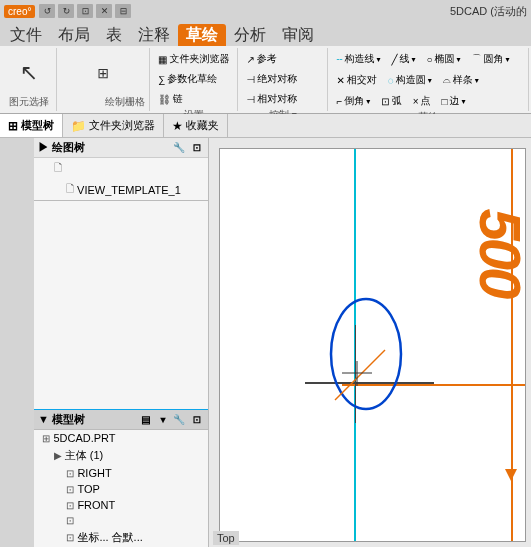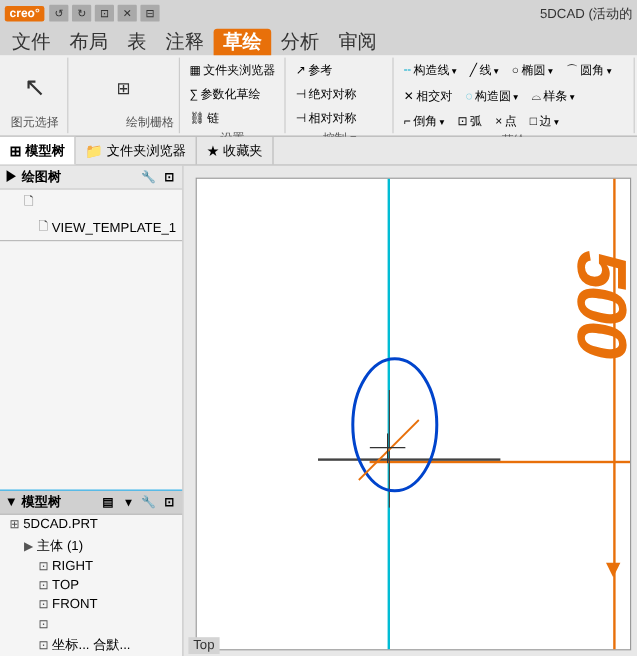--- a/index.html
+++ b/index.html
@@ -24,21 +24,21 @@
     }
     .title-bar-left {
       display: flex;
       align-items: center;
       gap: 4px;
     }
     .creo-logo {
       background: #e8700a;
       color: white;
       font-size: 10px;
-      font-weight: bold;
+      font-weight: normal;
       padding: 1px 4px;
       border-radius: 2px;
     }
     .title-bar-icons {
       display: flex;
       gap: 3px;
       align-items: center;
     }
     .title-icon {
       width: 16px;
@@ -134,26 +134,27 @@
     .sec-tab.active {
       background: #fff;
       font-weight: bold;
     }
     .sec-tab-icon {
       font-size: 12px;
     }
 
     
     .left-panel {
-      width: 153px;
+      width: 175px;
       background: #f5f5f5;
       border-right: 1px solid #bbb;
       display: flex;
       flex-direction: column;
       overflow: hidden;
+      margin-left: 34px;
     }
     .tree-section {
       flex: 1;
       overflow: auto;
     }
     .tree-header {
       display: flex;
       align-items: center;
       padding: 2px 4px;
       background: #e8e8e8;

